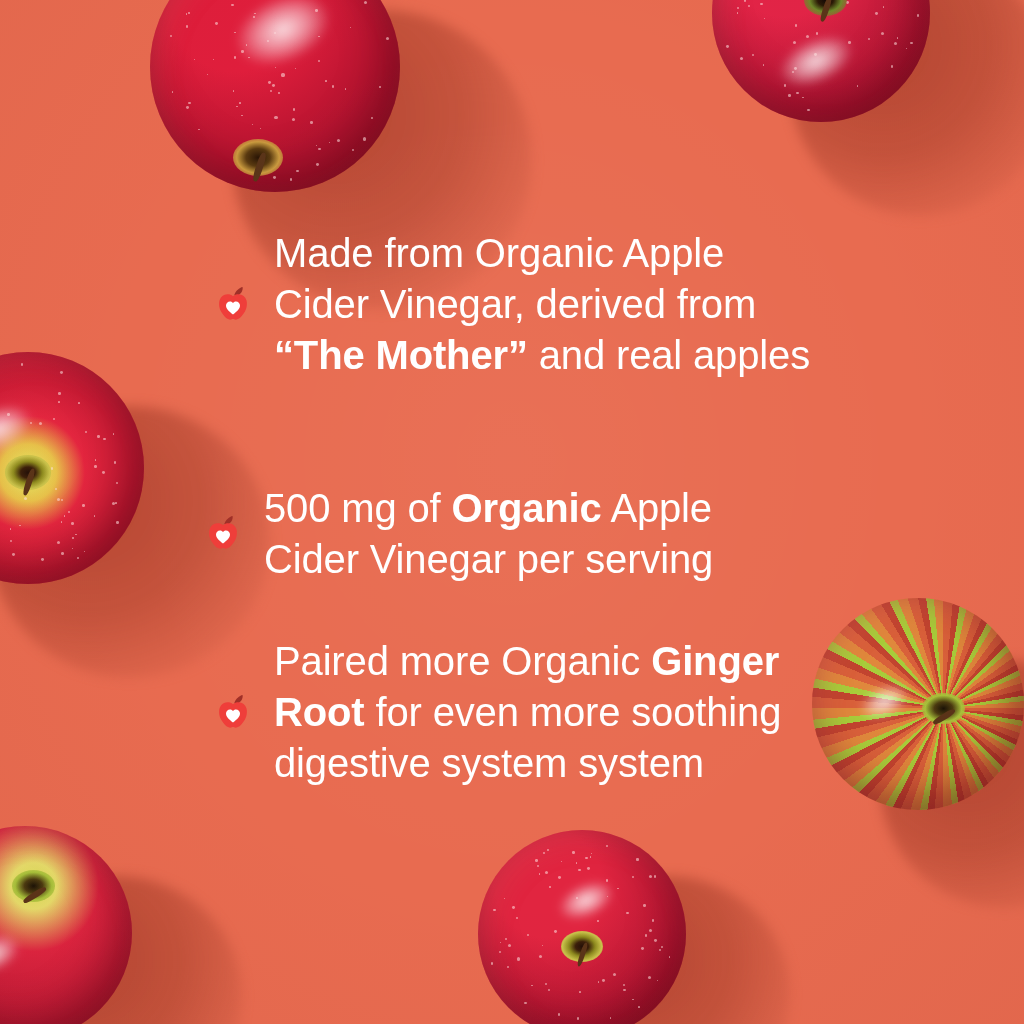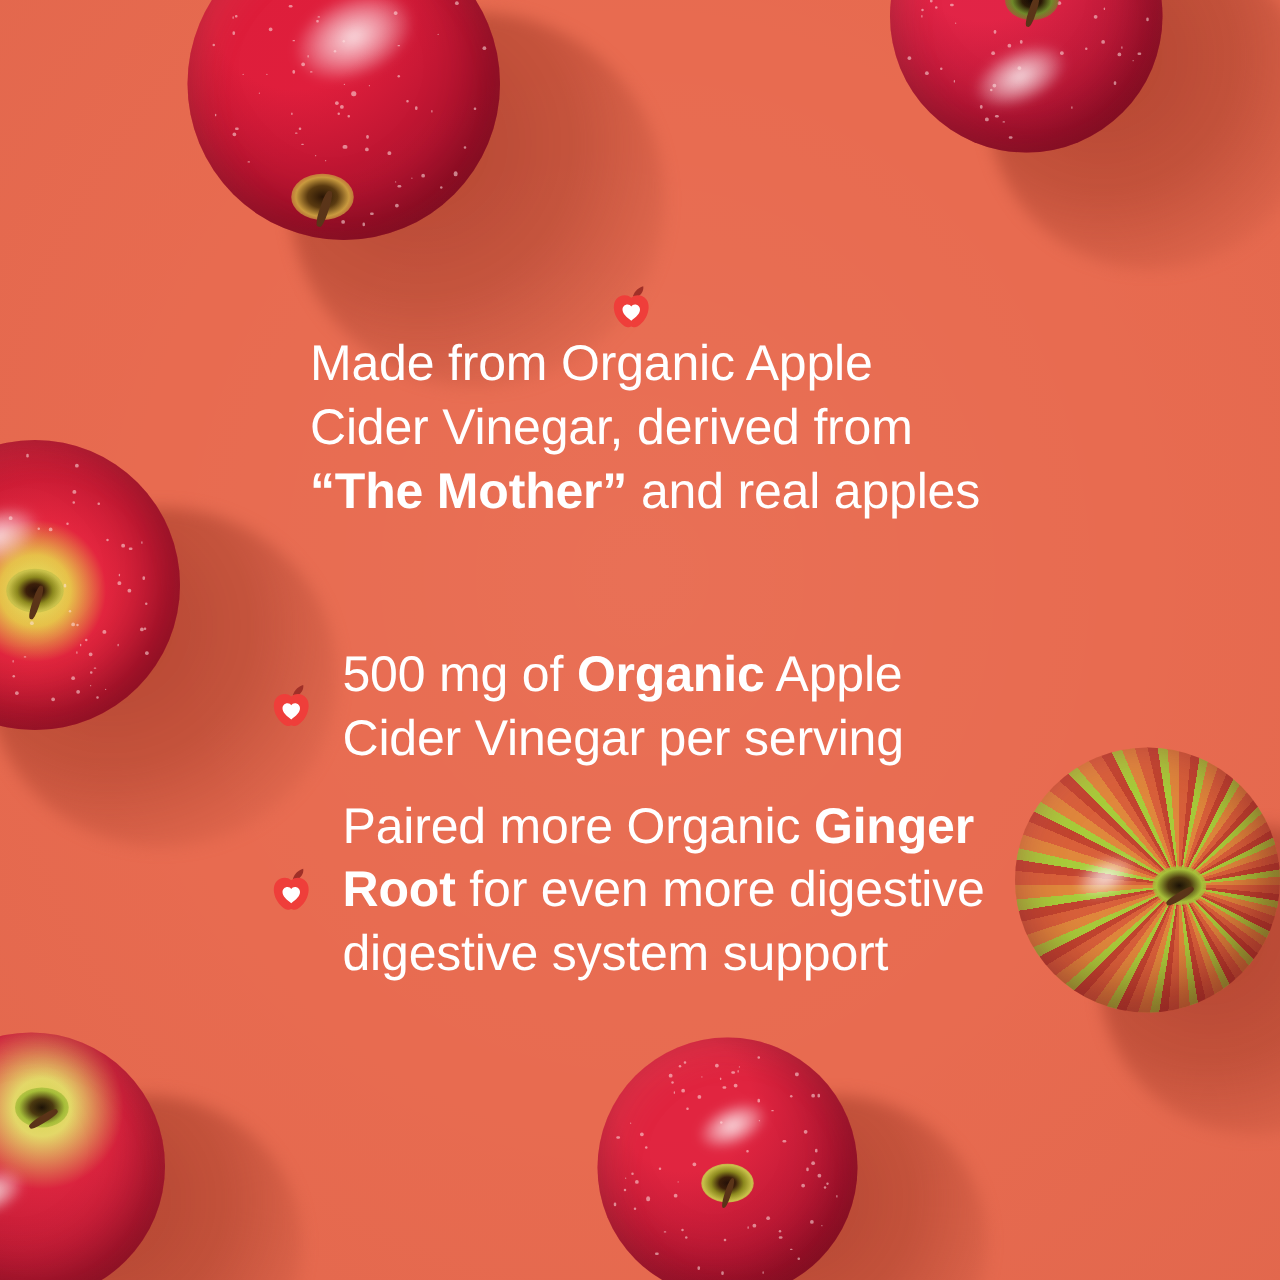--- a/index.html
+++ b/index.html
@@ -374,45 +374,45 @@
           <div class="apple-gloss" style="left: 47.08px; top: 111.28px; width: 55.64px; height: 34.24px; transform: rotate(-24deg);"></div>
           <div class="apple-core" style="width: 42.8px; height: 31.672px; left: 94.16px; top: 44.084px; background: radial-gradient(rgb(26, 18, 6) 0%, rgb(74, 58, 16) 30%, rgb(167, 194, 58) 60%, rgba(180, 200, 70, 0) 100%);"></div>
           <div class="apple-stem" style="width: 5.564px; height: 25.68px; left: 113.56px; top: 55.64px; transform: rotate(58deg);"></div>
         </div>
       </div>
     </div>
 
   <div class="bg-tint"></div>
 
   <div class="bullets" id="bullet-layer">
-      <div class="bullet-row" style="left: 218px; top: 228px; flex-direction: column;">
+      <div class="bullet-row" style="left: 218px; top: 228px;">
         <div class="bullet-icon">
           <svg viewBox="0 0 30 38" xmlns="http://www.w3.org/2000/svg">
             <path d="M16.3 9.0 C17.6 4.6 21.4 1.6 24.6 0.9 C25.2 4.6 22.6 8.6 18.6 10.0 Z" fill="#A03028"></path>
             <path d="M15 10.2 C11.8 7.2 6.0 7.6 3.0 11.4 C0.2 15.0 0.6 21.0 3.2 25.8 C5.6 30.2 9.6 33.8 12.3 33.8 C13.6 33.8 14.3 33.1 15 33.1 C15.7 33.1 16.4 33.8 17.7 33.8 C20.4 33.8 24.4 30.2 26.8 25.8 C29.4 21.0 29.8 15.0 27.0 11.4 C24.0 7.6 18.2 7.2 15 10.2 Z" fill="#EF3E3A"></path>
             <path d="M15 28.6 C11.2 25.6 8.0 23.0 8.0 19.6 C8.0 17.2 9.8 15.5 12.0 15.5 C13.4 15.5 14.4 16.2 15 17.1 C15.6 16.2 16.6 15.5 18.0 15.5 C20.2 15.5 22.0 17.2 22.0 19.6 C22.0 23.0 18.8 25.6 15 28.6 Z" fill="#FFFFFF"></path>
           </svg>
         </div>
         <div class="bullet-text" style="color: rgb(255, 255, 255);"><span>Made from Organic Apple Cider Vinegar, derived from </span><b>“The Mother”</b><span> and real apples</span></div>
       </div>
-      <div class="bullet-row" style="left: 218px; top: 483px; margin-top: 32px;">
+      <div class="bullet-row" style="left: 208px; top: 483px;">
         <div class="bullet-icon">
           <svg viewBox="0 0 30 38" xmlns="http://www.w3.org/2000/svg">
             <path d="M16.3 9.0 C17.6 4.6 21.4 1.6 24.6 0.9 C25.2 4.6 22.6 8.6 18.6 10.0 Z" fill="#A03028"></path>
             <path d="M15 10.2 C11.8 7.2 6.0 7.6 3.0 11.4 C0.2 15.0 0.6 21.0 3.2 25.8 C5.6 30.2 9.6 33.8 12.3 33.8 C13.6 33.8 14.3 33.1 15 33.1 C15.7 33.1 16.4 33.8 17.7 33.8 C20.4 33.8 24.4 30.2 26.8 25.8 C29.4 21.0 29.8 15.0 27.0 11.4 C24.0 7.6 18.2 7.2 15 10.2 Z" fill="#EF3E3A"></path>
             <path d="M15 28.6 C11.2 25.6 8.0 23.0 8.0 19.6 C8.0 17.2 9.8 15.5 12.0 15.5 C13.4 15.5 14.4 16.2 15 17.1 C15.6 16.2 16.6 15.5 18.0 15.5 C20.2 15.5 22.0 17.2 22.0 19.6 C22.0 23.0 18.8 25.6 15 28.6 Z" fill="#FFFFFF"></path>
           </svg>
         </div>
         <div class="bullet-text" style="color: rgb(255, 255, 255);"><span>500 mg of </span><b>Organic</b><span> Apple Cider Vinegar per serving</span></div>
       </div>
       <div class="bullet-row" style="left: 218px; top: 636px;">
         <div class="bullet-icon">
           <svg viewBox="0 0 30 38" xmlns="http://www.w3.org/2000/svg">
             <path d="M16.3 9.0 C17.6 4.6 21.4 1.6 24.6 0.9 C25.2 4.6 22.6 8.6 18.6 10.0 Z" fill="#A03028"></path>
             <path d="M15 10.2 C11.8 7.2 6.0 7.6 3.0 11.4 C0.2 15.0 0.6 21.0 3.2 25.8 C5.6 30.2 9.6 33.8 12.3 33.8 C13.6 33.8 14.3 33.1 15 33.1 C15.7 33.1 16.4 33.8 17.7 33.8 C20.4 33.8 24.4 30.2 26.8 25.8 C29.4 21.0 29.8 15.0 27.0 11.4 C24.0 7.6 18.2 7.2 15 10.2 Z" fill="#EF3E3A"></path>
             <path d="M15 28.6 C11.2 25.6 8.0 23.0 8.0 19.6 C8.0 17.2 9.8 15.5 12.0 15.5 C13.4 15.5 14.4 16.2 15 17.1 C15.6 16.2 16.6 15.5 18.0 15.5 C20.2 15.5 22.0 17.2 22.0 19.6 C22.0 23.0 18.8 25.6 15 28.6 Z" fill="#FFFFFF"></path>
           </svg>
         </div>
-        <div class="bullet-text" style="color: rgb(255, 255, 255);"><span>Paired more Organic </span><b>Ginger Root</b><span> for even more digestive digestive system support</span></div>
+        <div class="bullet-text" style="color: rgb(255, 255, 255);"><span>Paired more Organic </span><b>Ginger Root</b><span> for even more soothing digestive system system</span></div>
       </div>
     </div>
 
 </div>
 
 </body></html>

